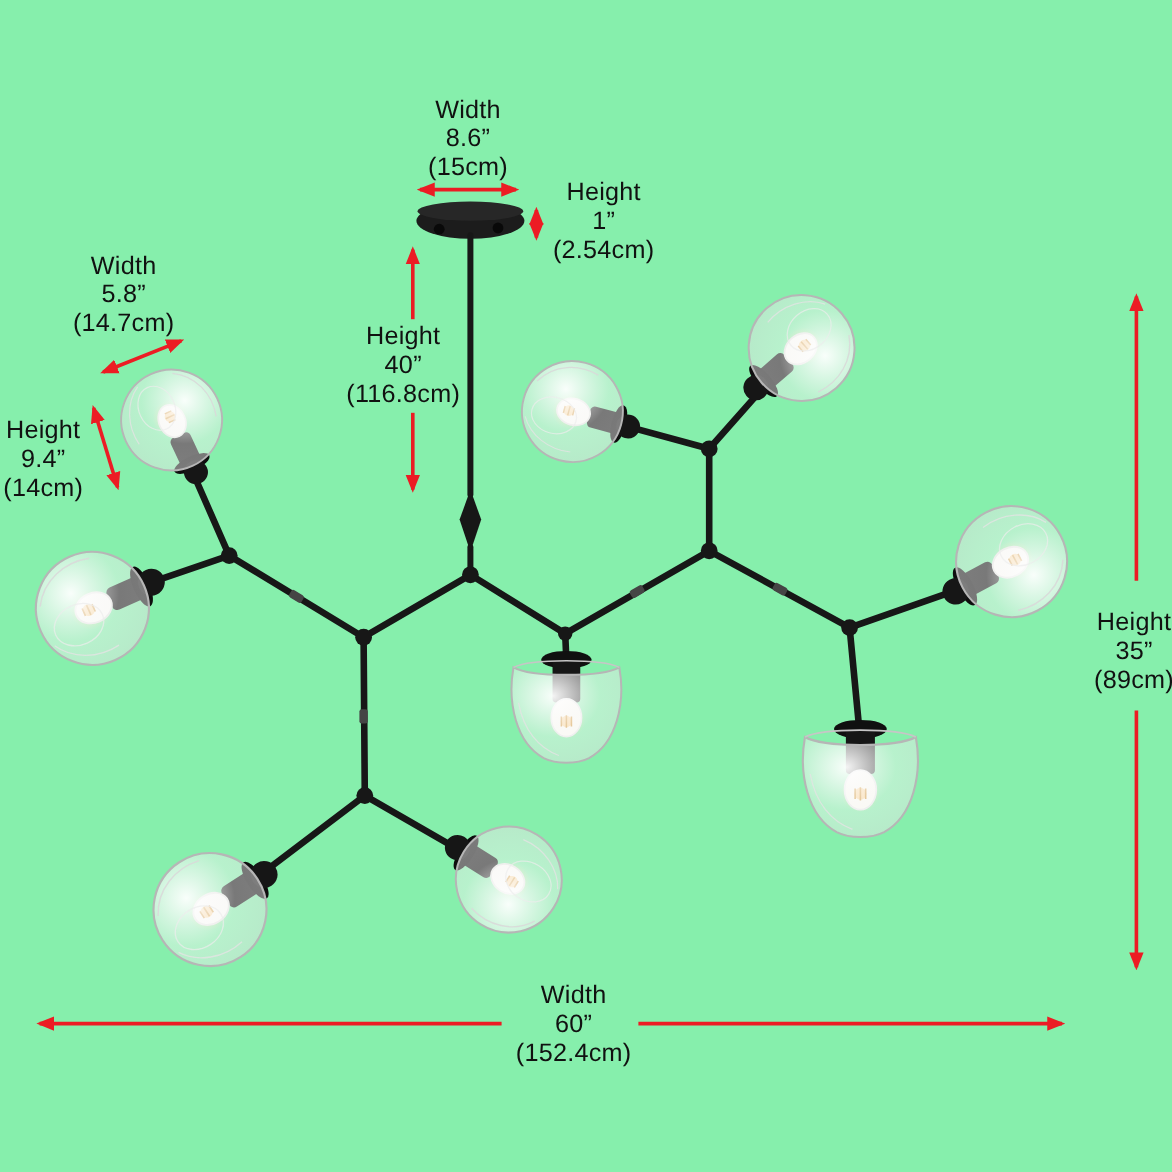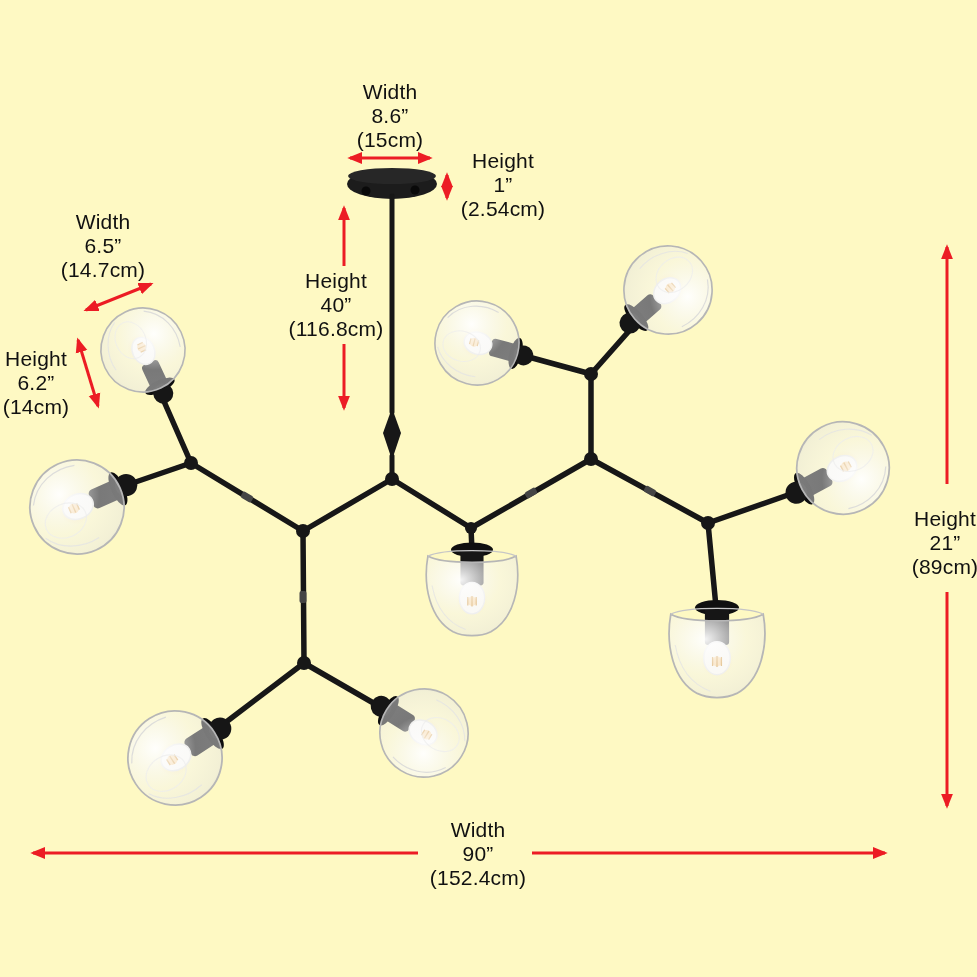--- a/index.html
+++ b/index.html
@@ -1,17 +1,17 @@
 <!DOCTYPE html>
 <html><head>
 <meta charset="utf-8">
 <style>
   html,body{margin:0;padding:0;background:#fff;}
   .canvas{
-    position:relative;width:977px;height:977px;background:#fef9c3;
+    position:relative;width:977px;height:977px;background:#86efac;
     font-family:"Liberation Sans", sans-serif;overflow:hidden;
   }
   .art{position:absolute;left:0;top:0;}
   .dim{
     position:absolute;text-align:center;font-size:21px;line-height:24px;
     color:#111;transform:translateX(-50%);white-space:nowrap;letter-spacing:0.2px;
   }
 </style>
 </head>
 <body>
@@ -161,41 +161,41 @@
   </div>
 
   <div class="dim" style="left:503px;top:149px">
     <div>Height</div>
     <div>1”</div>
     <div>(2.54cm)</div>
   </div>
 
   <div class="dim" style="left:103px;top:210px">
     <div>Width</div>
-    <div>6.5”</div>
+    <div>5.8”</div>
     <div>(14.7cm)</div>
   </div>
 
   <div class="dim" style="left:36px;top:347px">
     <div>Height</div>
-    <div>6.2”</div>
+    <div>9.4”</div>
     <div>(14cm)</div>
   </div>
 
   <div class="dim" style="left:336px;top:269px">
     <div>Height</div>
     <div>40”</div>
     <div>(116.8cm)</div>
   </div>
 
   <div class="dim" style="left:945px;top:507px">
     <div>Height</div>
-    <div>21”</div>
+    <div>35”</div>
     <div>(89cm)</div>
   </div>
 
   <div class="dim" style="left:478px;top:818px">
     <div>Width</div>
-    <div>90”</div>
+    <div>60”</div>
     <div>(152.4cm)</div>
   </div>
 
 </div>
 
 </body></html>

